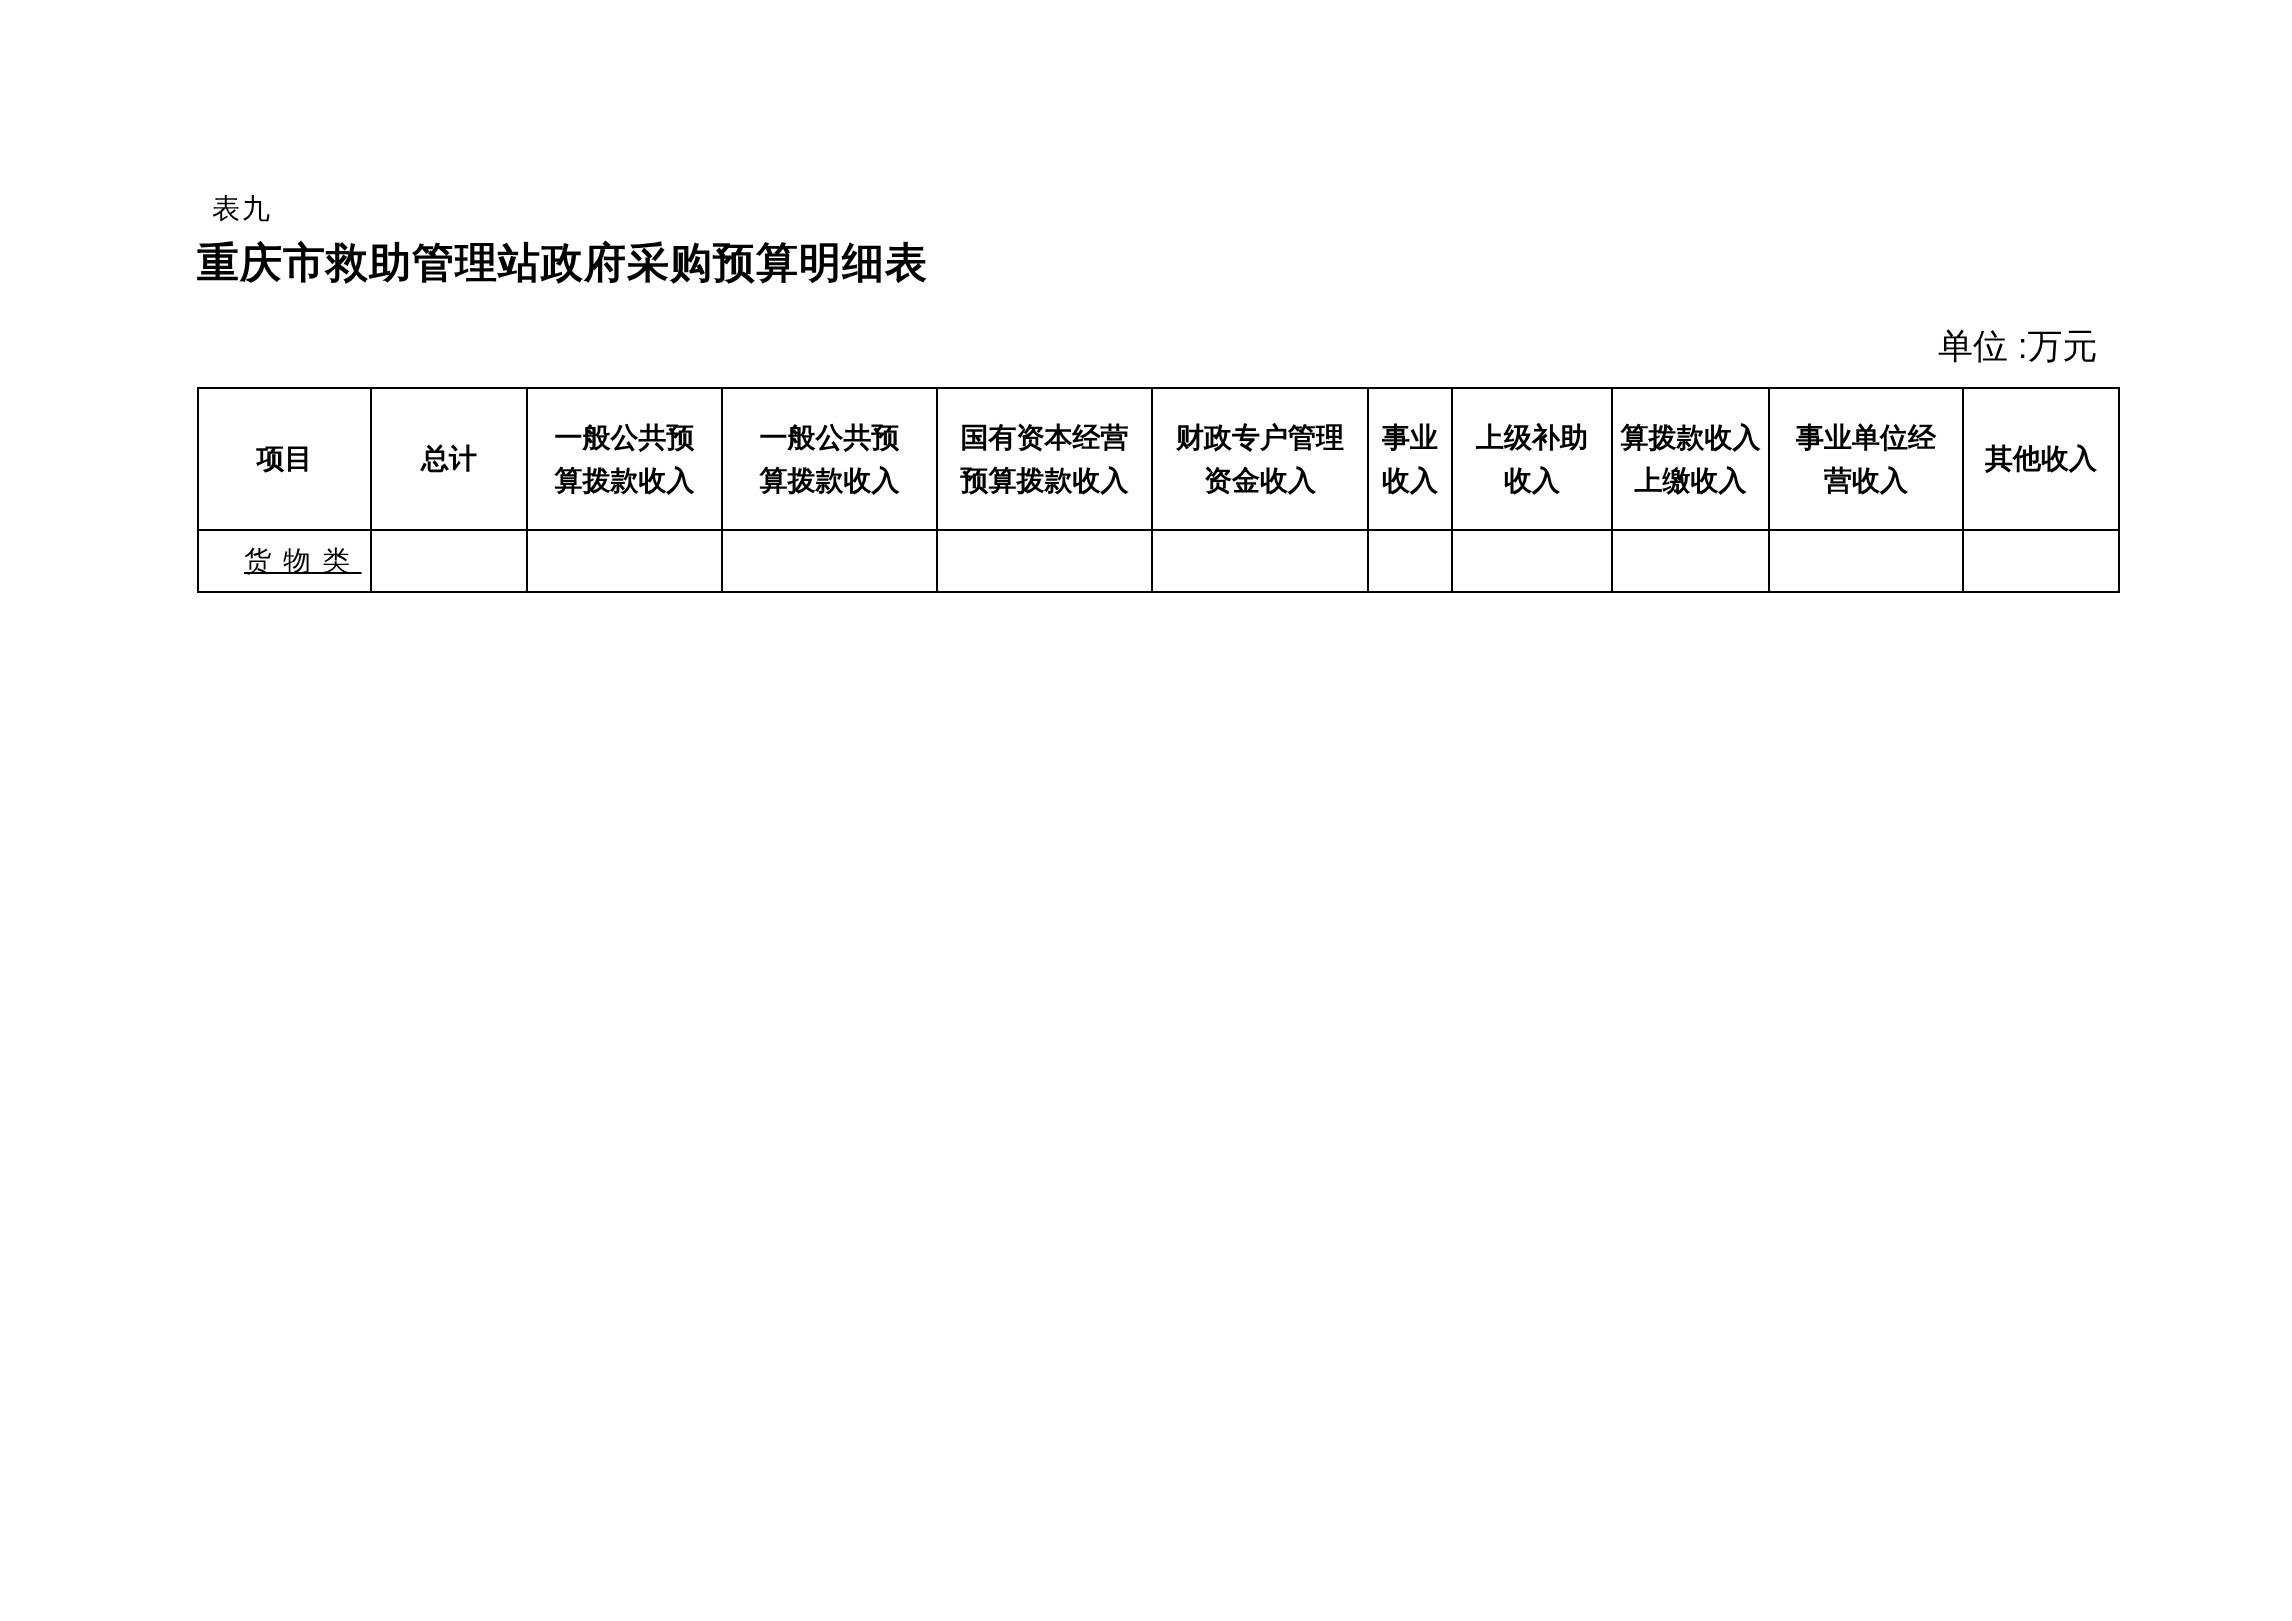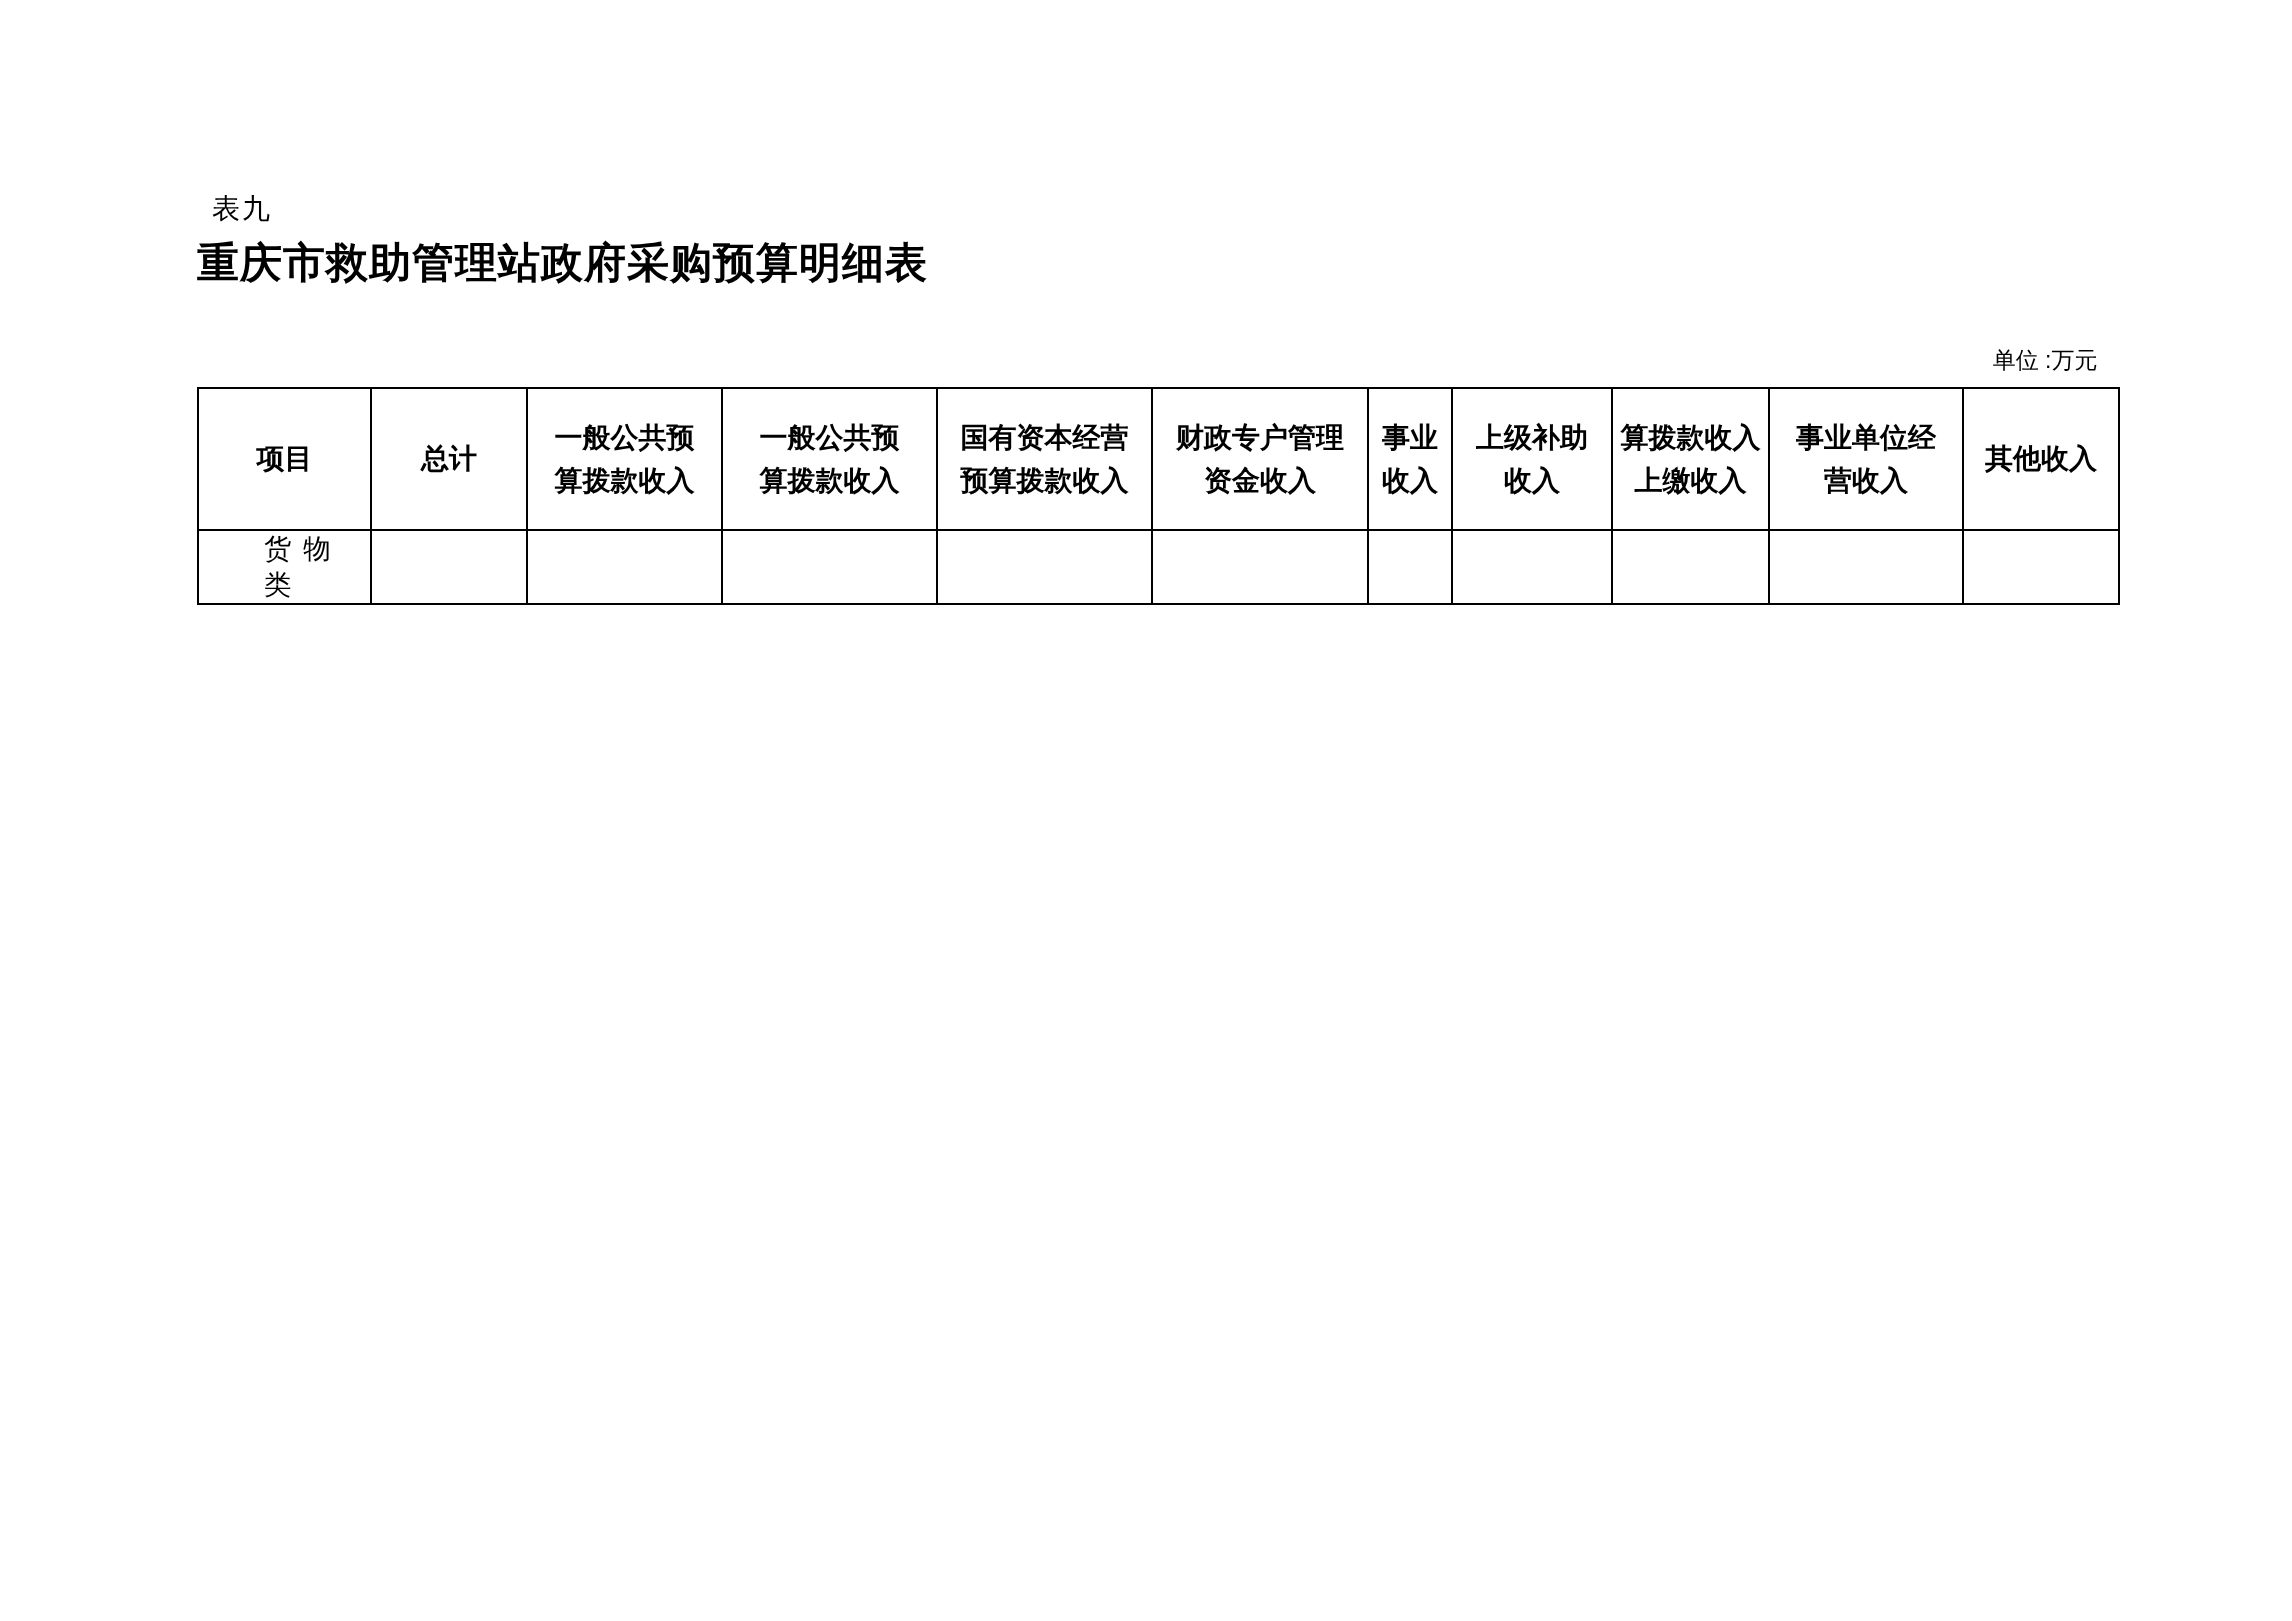--- a/index.html
+++ b/index.html
@@ -36,23 +36,22 @@
     font-size: 42px;
     letter-spacing: 1px;
   }
   .unit-note {
     position: absolute;
     left: 197px;
     top: 323px;
     width: 1920px;
     text-align: right;
     padding-right: 19.6px;
-    font-size: 23px;
+    font-size: 35px;
     font-family: "Liberation Sans", "DejaVu Sans", sans-serif;
-    margin-top: 22px;
   }
   table.budget {
     position: absolute;
     left: 197px;
     top: 387px;
     width: 1920px;
     border-collapse: collapse;
     table-layout: fixed;
     border: 2.9px solid #000000;
   }
@@ -74,22 +73,23 @@
   }
   table.budget td {
     font-family: "Liberation Serif", "DejaVu Serif", serif;
     font-size: 27.4px;
   }
   td.row-head {
     text-align: left;
     padding-left: 11.8px;
   }
   td.row-head.indent {
-    padding-left: 65px;
+    padding-left: 45px;
     letter-spacing: 11.8px;
+    text-decoration: underline;
   }
   td.num {
     text-align: right;
     padding-right: 13.7px;
     font-size: 26.5px;
   }
 </style>
 </head>
 <body>
 

